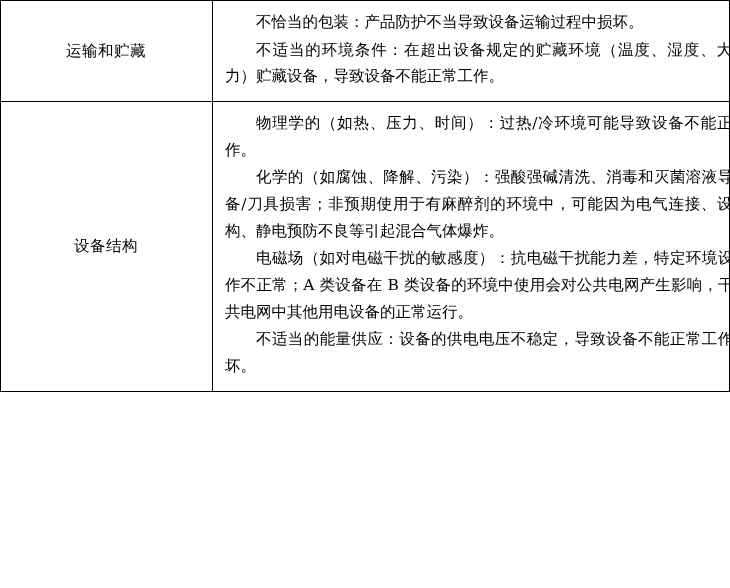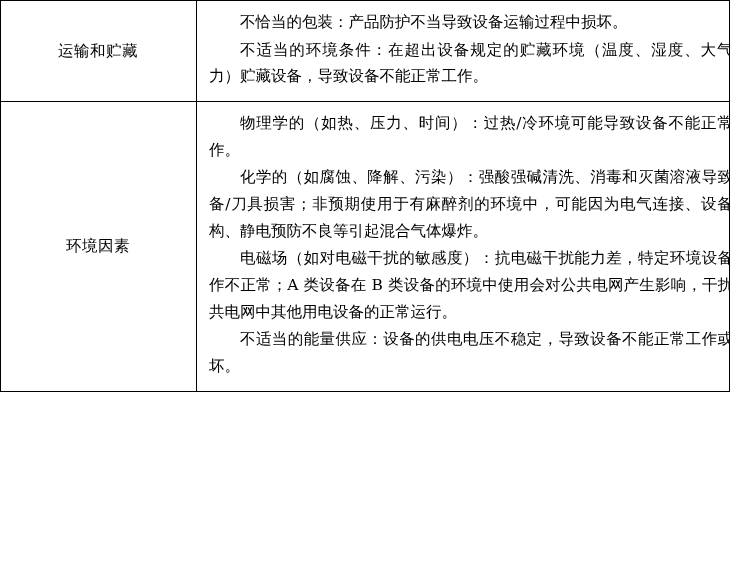--- a/index.html
+++ b/index.html
@@ -27,21 +27,21 @@
     vertical-align: middle;
     padding: 0;
   }
   td.label-cell {
     width: 188px;
     border-right: 1.6px solid #000;
     text-align: center;
     font-size: 15.5px;
     line-height: 1.7;
     letter-spacing: 0.5px;
-    padding: 6px 4px;
+    padding: 6px 12px;
   }
   td.content-cell {
     width: 540px;
     padding: 8px 14px 10px 12px;
     vertical-align: top;
   }
   .para {
     font-size: 15.5px;
     line-height: 1.72;
     text-align: justify;
@@ -71,21 +71,21 @@
   <table class="doc-table">
     <tbody>
         <tr class="row-top">
       <td class="label-cell">运输和贮藏</td>
       <td class="content-cell">
         <p class="para">不恰当的包装：产品防护不当导致设备运输过程中损坏。</p>
         <p class="para">不适当的环境条件：在超出设备规定的贮藏环境（温度、湿度、大气压力）贮藏设备，导致设备不能正常工作。</p>
       </td>
     </tr>
     <tr>
-      <td class="label-cell">环境因素</td>
+      <td class="label-cell">设备结构</td>
       <td class="content-cell">
         <p class="para">物理学的（如热、压力、时间）：过热/冷环境可能导致设备不能正常工作。</p>
         <p class="para">化学的（如腐蚀、降解、污染）：强酸强碱清洗、消毒和灭菌溶液导致设备/刀具损害；非预期使用于有麻醉剂的环境中，可能因为电气连接、设备结构、静电预防不良等引起混合气体爆炸。</p>
         <p class="para">电磁场（如对电磁干扰的敏感度）：抗电磁干扰能力差，特定环境设备工作不正常；A 类设备在 B 类设备的环境中使用会对公共电网产生影响，干扰公共电网中其他用电设备的正常运行。</p>
         <p class="para">不适当的能量供应：设备的供电电压不稳定，导致设备不能正常工作或损坏。</p>
       </td>
     </tr>
   </tbody>
     </table>
   <div class="edge-left"></div>

